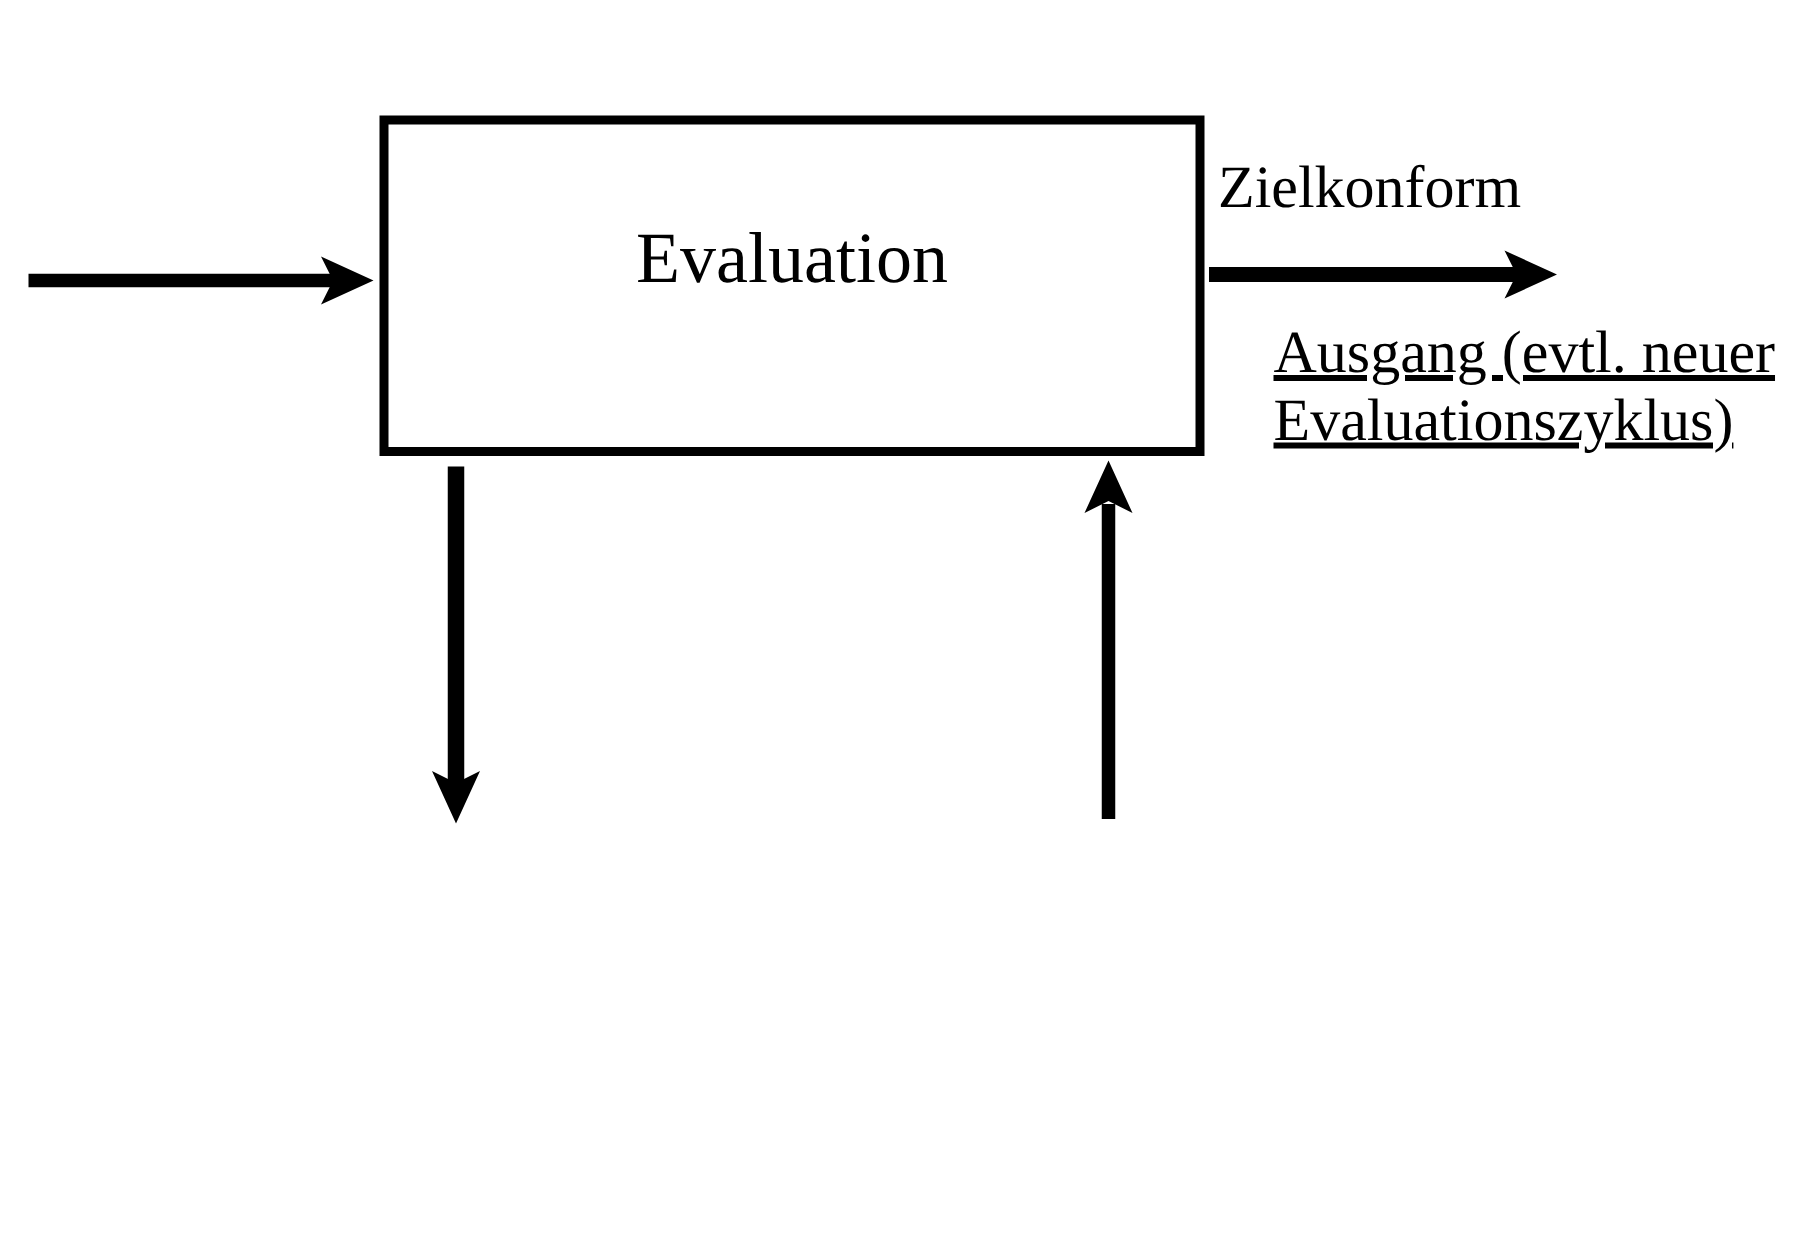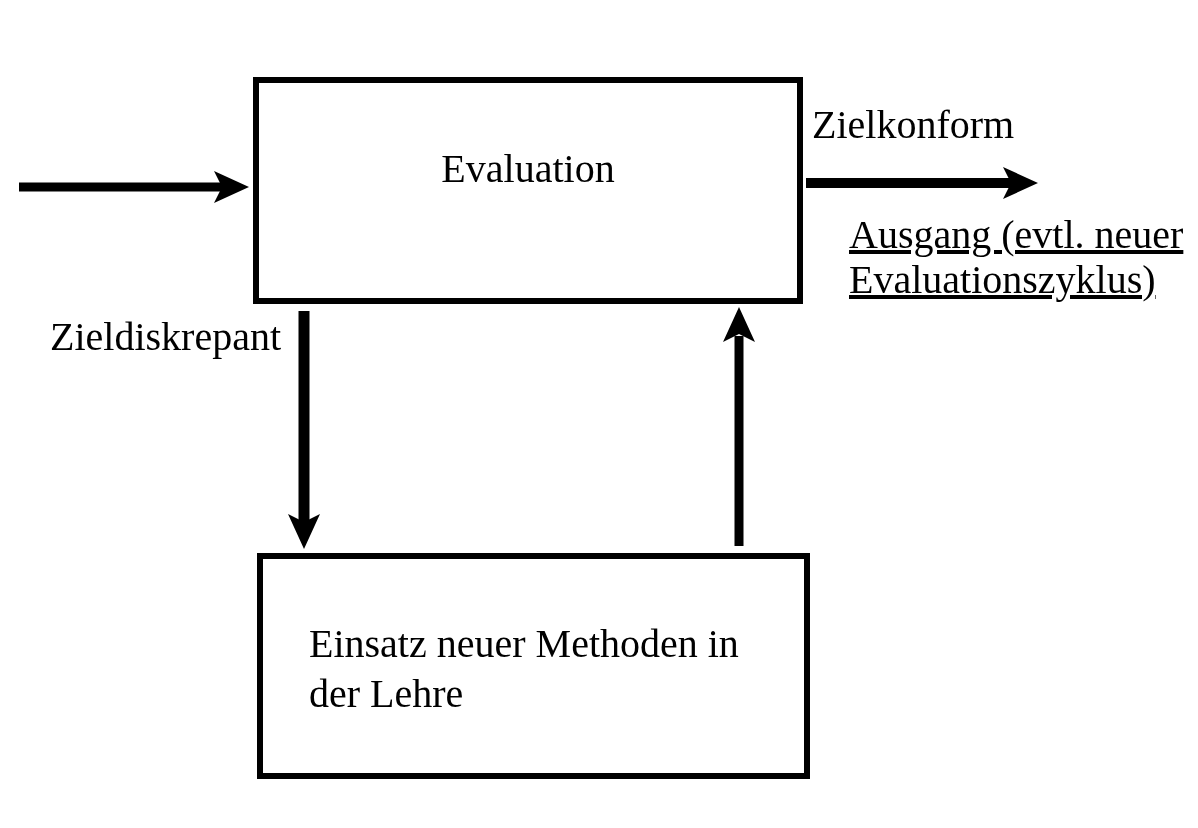--- a/index.html
+++ b/index.html
@@ -22,21 +22,21 @@
     top: 0;
     width: 1198px;
     height: 828px;
     color: var(--ink, #000000);
   }
   .box {
     position: absolute;
     box-sizing: border-box;
     border: 6px solid var(--ink, #000000);
     background: var(--bg, #ffffff);
-    font-size: 40px;
+    font-size: 48px;
     line-height: 1;
     color: var(--ink, #000000);
   }
   .box--evaluation {
     left: 253px;
     top: 77px;
     width: 550px;
     height: 227px;
     text-align: center;
     padding-top: 66px;
@@ -103,23 +103,19 @@
     <g>
       <line x1="739" y1="546" x2="739" y2="336" stroke="currentColor" stroke-width="9"></line>
       <polygon points="739,307 723,342 739,334 755,342" fill="currentColor"></polygon>
     </g>
   </svg>
 
   <div class="box box--evaluation">
     <span>Evaluation</span>
   </div>
 
-  <div class="box box--methods">
-    <span class="wrap-label">Einsatz neuer Methoden in der Lehre</span>
-  </div>
 
   <div class="label label--zielkonform">Zielkonform</div>
 
   <div class="label label--ausgang">Ausgang (evtl. neuer Evaluationszyklus)</div>
 
-  <div class="label label--zieldiskrepant">Zieldiskrepant</div>
 
 </div>
 
 </body></html>

